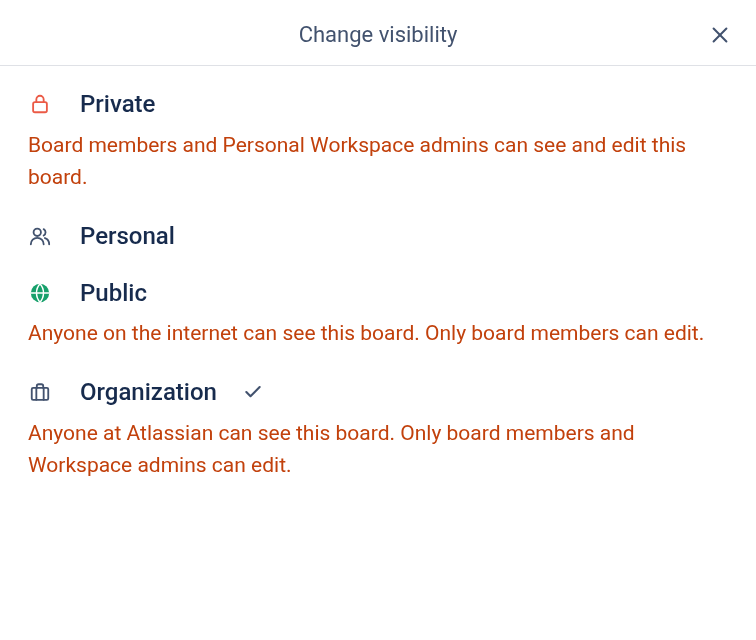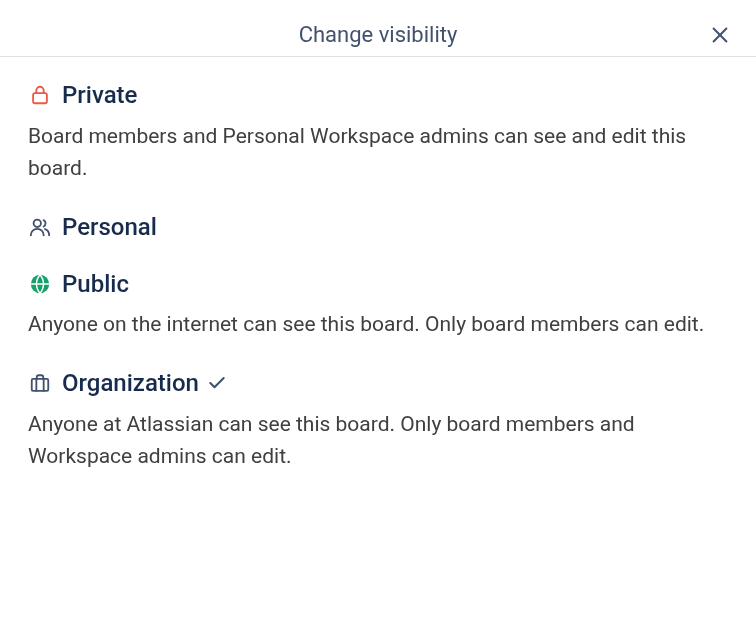--- a/index.html
+++ b/index.html
@@ -16,21 +16,21 @@
     }
     .modal {
       width: 100%;
       padding: 0;
     }
     .modal-header {
       position: relative;
       display: flex;
       align-items: center;
       justify-content: center;
-      padding: 22px 20px 9px;
+      padding: 22px 20px 18px;
       border-bottom: 1px solid #dfe1e6;
     }
     .modal-title {
       font-size: 22px;
       font-weight: 400;
       color: #42526e;
     }
     .close-button {
       position: absolute;
       right: 22px;
@@ -53,20 +53,21 @@
       padding: 24px 28px 0;
     }
     .option {
       margin-bottom: 28px;
       cursor: pointer;
     }
     .option-header {
       display: flex;
       align-items: center;
       margin-bottom: 10px;
+      gap: 18px;
     }
     .option-icon {
       width: 24px;
       height: 24px;
       display: inline-flex;
       align-items: center;
       justify-content: center;
       margin-right: 10px;
       flex-shrink: 0;
     }
@@ -86,21 +87,21 @@
       align-items: center;
     }
     .check-icon svg {
       width: 20px;
       height: 20px;
       color: #42526e;
     }
     .option-description {
       font-size: 21px;
       line-height: 1.55;
-      color: #404040;
+      color: #c2410c;
       font-weight: 400;
     }
     .icon-private { color: #eb5a46; }
     .icon-workspace { color: #42526e; }
     .icon-organization { color: #42526e; }
     .icon-public { color: #17a06b; }
   </style>
 </head>
 <body>
 

